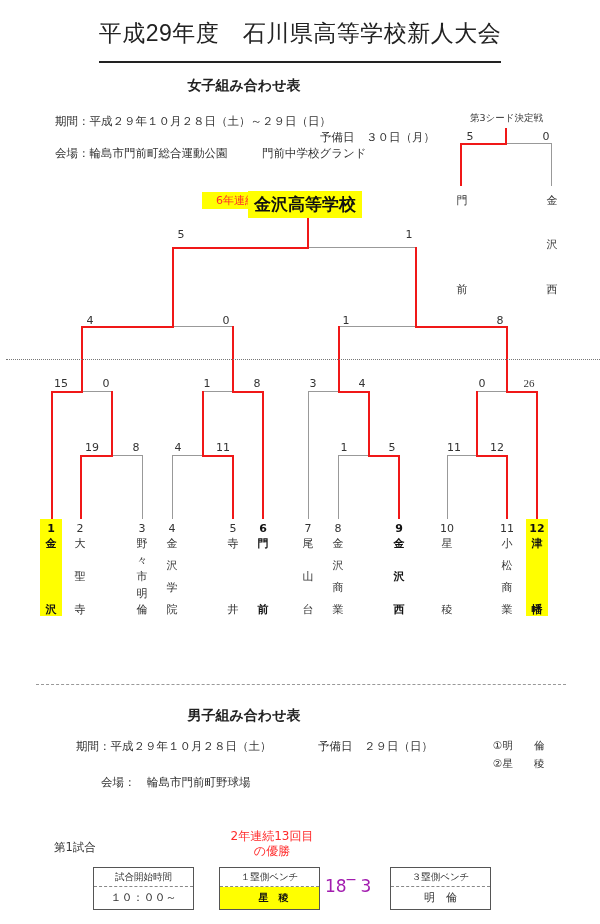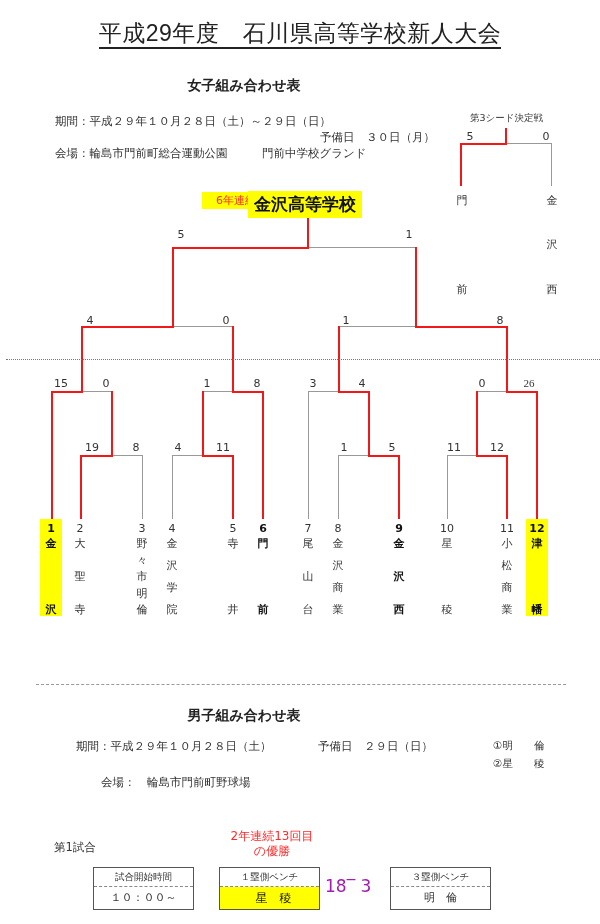--- a/index.html
+++ b/index.html
@@ -1,19 +1,19 @@
 <!DOCTYPE html>
 <html><head>
 <meta charset="utf-8">
 <style>
   html,body{margin:0;padding:0;background:#fff;}
   body{width:600px;height:924px;position:relative;overflow:hidden;font-family:"DejaVu Sans","Liberation Sans",sans-serif;color:#222;}
   .abs{position:absolute;white-space:nowrap;}
   .title{left:0;width:600px;top:18px;text-align:center;font-size:23px;font-family:"Liberation Sans","DejaVu Sans",sans-serif;}
-  .title span{border-bottom:2px solid #222;padding-bottom:1px;letter-spacing:0.5px;}
+  .title span{border-bottom:2px solid #222;padding-bottom:15px;letter-spacing:0.5px;}
   .h2{font-size:14px;font-weight:bold;left:0;width:488px;text-align:center;}
   .info{font-size:11.5px;color:#333;}
   .small{font-size:9.5px;color:#333;}
   .score{font-size:11px;color:#333;text-align:center;width:24px;margin-left:-12px;}
   .line{position:absolute;background:#999;}
   .red{background:#f01818 !important;}
   .entry{position:absolute;width:22px;margin-left:-11px;text-align:center;font-size:11px;color:#333;line-height:1;}
   .entry.win{font-weight:bold;color:#111;}
   .entry.hl{background:#ffff00;}
   .entry .num{display:block;margin-top:4px;height:13px;}
@@ -220,19 +220,19 @@
   <div>2年連続13回目</div>
   <div>の優勝</div>
 </div>
 
 <div class="box" style="left:93px;top:867px;width:99px;height:41px;">
   <div class="bh">試合開始時間</div>
   <div class="bv">１０：００～</div>
 </div>
 <div class="box" style="left:219px;top:867px;width:99px;height:41px;">
   <div class="bh">１塁側ベンチ</div>
-  <div class="bv" style="background:#ffff00;font-size:12px;font-weight:normal;color:#111;padding-left:8px;">星　稜</div>
+  <div class="bv" style="background:#ffff00;font-size:10px;font-weight:bold;color:#111;padding-left:8px;">星　稜</div>
 </div>
 <div class="abs" style="left:325px;top:876px;font-size:17px;color:#a21caf;">18‾ 3</div>
 <div class="box" style="left:390px;top:867px;width:99px;height:41px;">
   <div class="bh">３塁側ベンチ</div>
   <div class="bv">明　倫</div>
 </div>
 
 </body></html>

